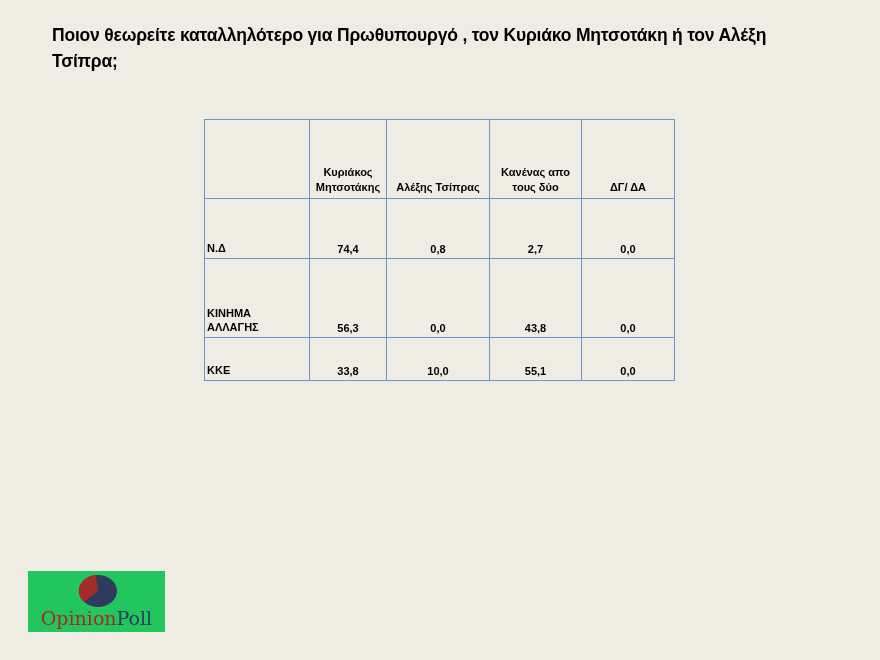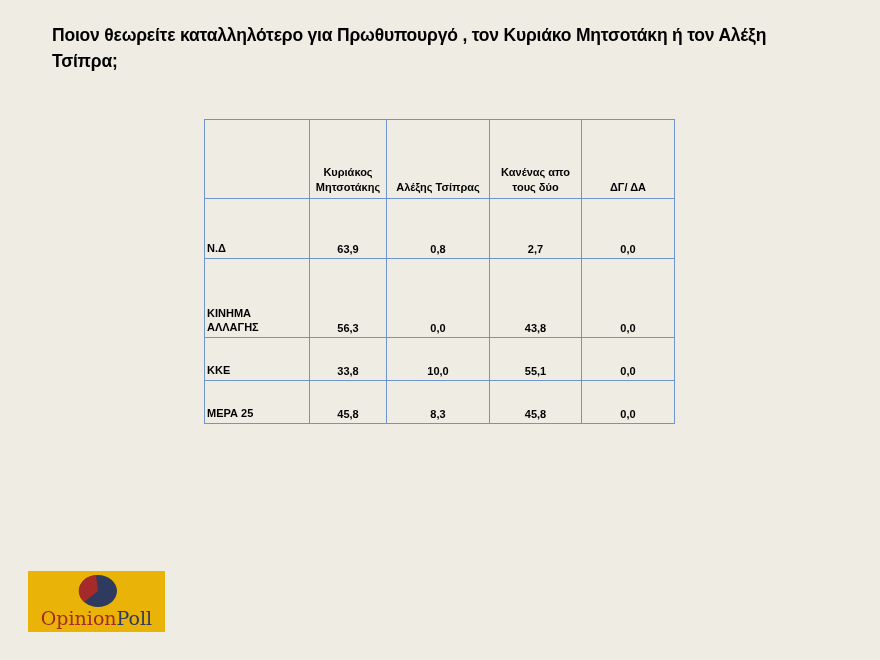--- a/index.html
+++ b/index.html
@@ -4,66 +4,59 @@
 <style>
   html,body{margin:0;padding:0;}
   body{width:880px;height:660px;background:#efece3;position:relative;overflow:hidden;font-family:"Liberation Sans",sans-serif;color:#000;}
   .title{position:absolute;left:52px;top:22px;width:780px;font-size:17.5px;font-weight:bold;line-height:26px;letter-spacing:-0.2px;}
   table{position:absolute;left:204px;top:119px;border-collapse:collapse;font-size:11px;font-weight:bold;}
   td,th{border:1.5px solid #6f95cf;padding:0 3px 3px 3px;vertical-align:bottom;}
   th{font-weight:bold;text-align:center;line-height:15px;}
   td.lbl{text-align:left;line-height:14px;padding-left:2px;}
   td.val{text-align:center;}
   .c0{width:98px}.c1{width:70px}.c2{width:96px}.c3{width:85px}.c4{width:86px}
-  .logo{position:absolute;left:28px;top:571px;width:137px;height:61px;background:#eab308;}
+  .logo{position:absolute;left:28px;top:571px;width:137px;height:61px;background:#22c55e;}
   .logo svg{position:absolute;left:48px;top:3px;}
   .logo .txt{position:absolute;left:0;top:36px;width:137px;text-align:center;font-family:"DejaVu Serif",serif;font-size:19px;}
 </style>
 </head>
 <body>
 
 <div class="title">Ποιον θεωρείτε καταλληλότερο για Πρωθυπουργό , τον Κυριάκο Μητσοτάκη ή τον Αλέξη Τσίπρα;</div>
 
 <table>
   <tbody>
       <tr style="height:79px">
     <th class="c0"></th>
     <th class="c1">Κυριάκος Μητσοτάκης</th>
     <th class="c2">Αλέξης Τσίπρας</th>
     <th class="c3">Κανένας απο τους δύο</th>
     <th class="c4">ΔΓ/ ΔΑ</th>
   </tr>
   <tr style="height:60px">
     <td class="lbl">Ν.Δ</td>
-    <td class="val">63,9</td>
+    <td class="val">74,4</td>
     <td class="val">0,8</td>
     <td class="val">2,7</td>
     <td class="val">0,0</td>
   </tr>
   <tr style="height:79px">
     <td class="lbl" style="padding-right:30px">ΚΙΝΗΜΑ ΑΛΛΑΓΗΣ</td>
     <td class="val">56,3</td>
     <td class="val">0,0</td>
     <td class="val">43,8</td>
     <td class="val">0,0</td>
   </tr>
   <tr style="height:43px">
     <td class="lbl">ΚΚΕ</td>
     <td class="val">33,8</td>
     <td class="val">10,0</td>
     <td class="val">55,1</td>
     <td class="val">0,0</td>
   </tr>
-  <tr style="height:43px">
-    <td class="lbl">ΜΕΡΑ 25</td>
-    <td class="val">45,8</td>
-    <td class="val">8,3</td>
-    <td class="val">45,8</td>
-    <td class="val">0,0</td>
-  </tr>
 </tbody>
   </table>
 
 <div class="logo">
   <svg width="42" height="34" viewBox="0 0 42 34">
     <ellipse cx="22" cy="17" rx="19" ry="16" fill="#2e3a5e"></ellipse>
     <path d="M22,17 L20,1 A19,16 0 0,0 8,28 Z" fill="#a52a2a"></path>
   </svg>
   <div class="txt"><span style="color:#a52a2a">Opinion</span><span style="color:#2e3a5e">Poll</span></div>
 </div>

